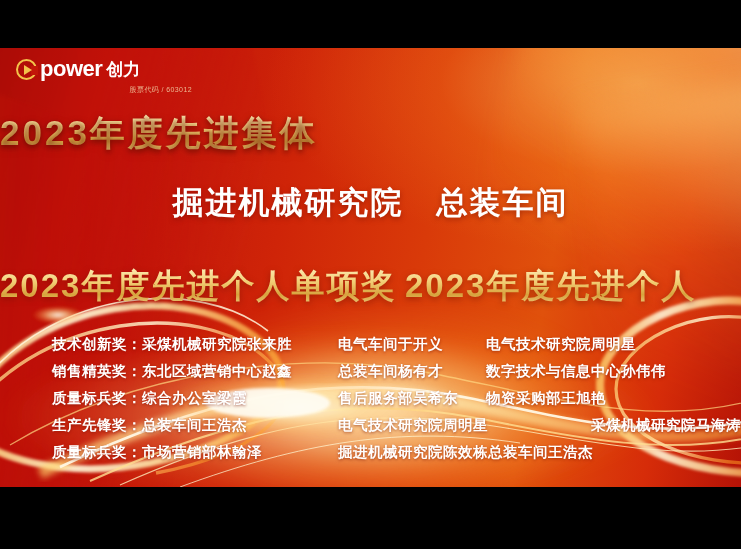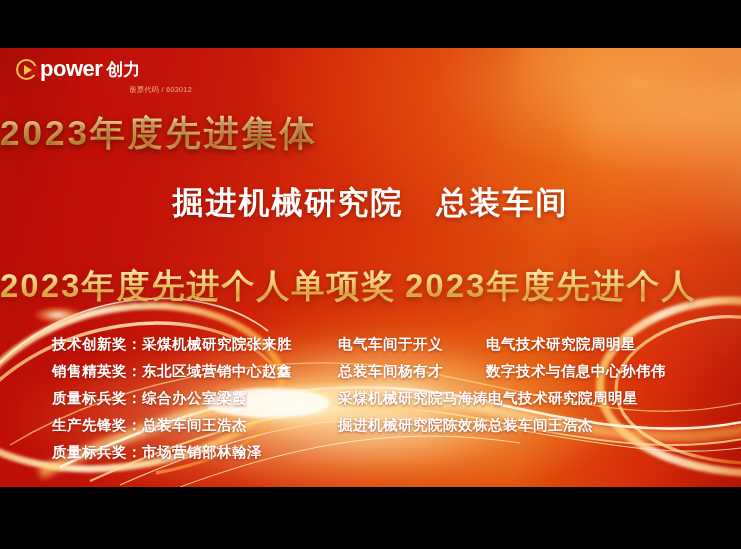--- a/index.html
+++ b/index.html
@@ -311,22 +311,26 @@
     <div class="col-right">
       <div class="entry entry-pair">
         <span class="entry cell-a">电气车间于开义</span>
         <span class="entry cell-b">电气技术研究院周明星</span>
       </div>
       <div class="entry entry-pair">
         <span class="entry cell-a">总装车间杨有才</span>
         <span class="entry cell-b">数字技术与信息中心孙伟伟</span>
       </div>
       <div class="entry entry-pair">
+        <span class="entry cell-a">售后服务部吴希东</span>
+        <span class="entry cell-b">物资采购部王旭艳</span>
+      </div>
+      <div class="entry entry-pair">
+        <span class="entry cell-b">电气技术研究院周明星</span>
         <span class="entry cell-a">采煤机械研究院马海涛</span>
-        <span class="entry cell-b">电气技术研究院周明星</span>
       </div>
       <div class="entry entry-pair">
         <span class="entry cell-a">掘进机械研究院陈效栋</span>
         <span class="entry cell-b">总装车间王浩杰</span>
       </div>
     </div>
   </div>
 
 </div>
 

